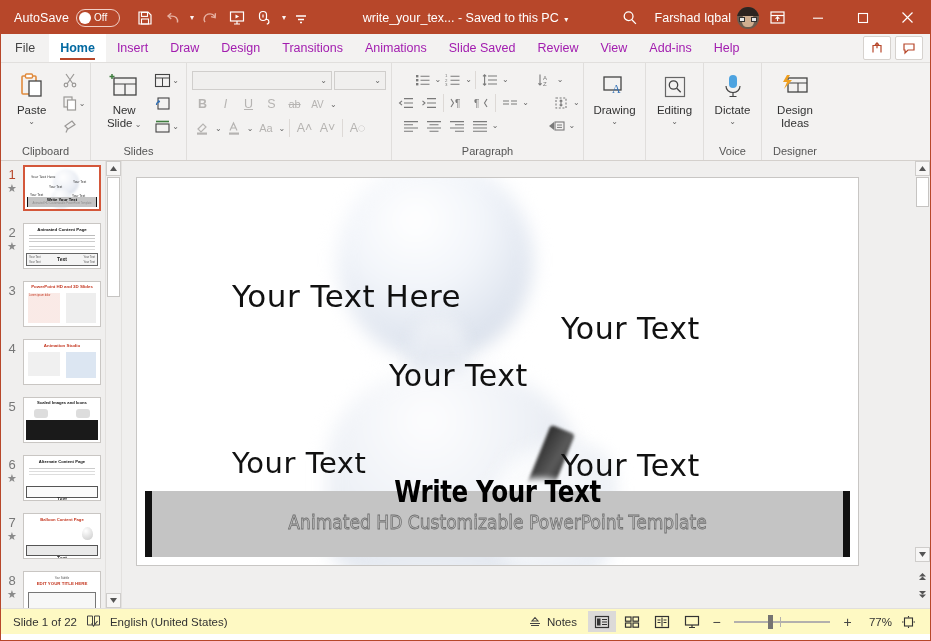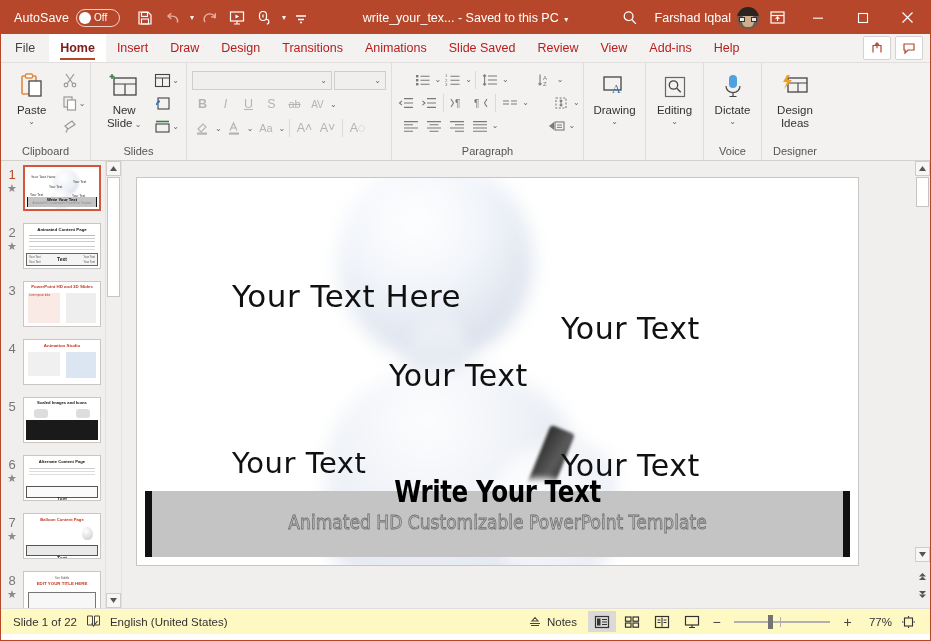--- a/index.html
+++ b/index.html
@@ -39,24 +39,24 @@
                 background:#cfae90;}
   .avatar .g1,.avatar .g2{position:absolute;top:10px;width:6px;height:5px;background:#e8e8e8;
                 border:1px solid #333;box-sizing:border-box;}
   .avatar .g1{left:2px;} .avatar .g2{right:2px;}
   .ribbondisp{width:36px;height:26px;display:flex;align-items:center;justify-content:center;}
   .wbtn{width:45px;height:33px;display:flex;align-items:center;justify-content:center;}
 
   
   .tabrow{height:28px;background:#f3f2f1;display:flex;align-items:stretch;
           border-bottom:1px solid #e1dfdd;position:relative;}
-  .tab{display:flex;align-items:center;padding:0 11px;font-size:12.5px;color:#b91c1c;
+  .tab{display:flex;align-items:center;padding:0 11px;font-size:12.5px;color:#a21caf;
        cursor:default;position:relative;}
   .tab.file{color:#444;padding:0 14px;}
-  .tab.active{color:#7f1d1d;font-weight:bold;background:#fff;}
+  .tab.active{color:#0369a1;font-weight:bold;background:#fff;}
   .tab.active:after{content:"";position:absolute;left:11px;right:11px;bottom:2px;height:2.5px;
                     background:#b7472a;}
   .tabrow .right{margin-left:auto;display:flex;align-items:center;gap:4px;padding-right:7px;}
   .sqbtn{width:26px;height:22px;border:1px solid #d6d2ce;background:#fff;border-radius:2px;
          display:flex;align-items:center;justify-content:center;}
 
   
   .ribbon{height:97px;background:#f3f2f1;display:flex;align-items:flex-start;
           border-bottom:1px solid #d4d0cc;position:relative;}
   .group{height:97px;position:relative;display:flex;flex-direction:column;

